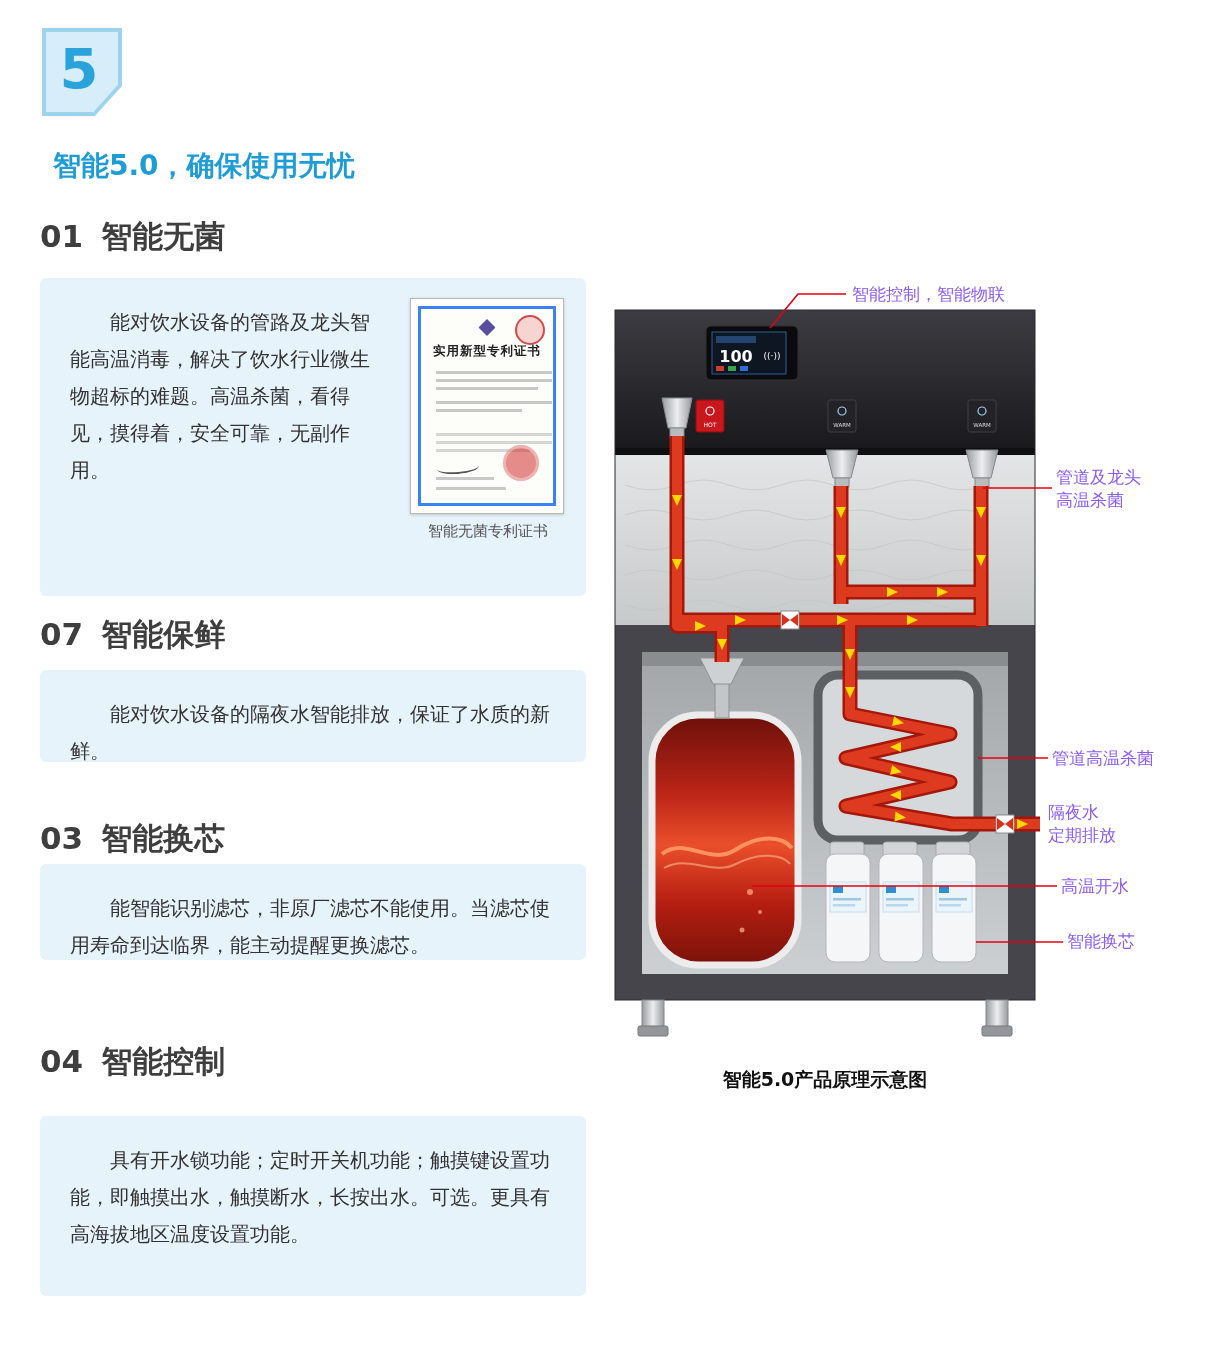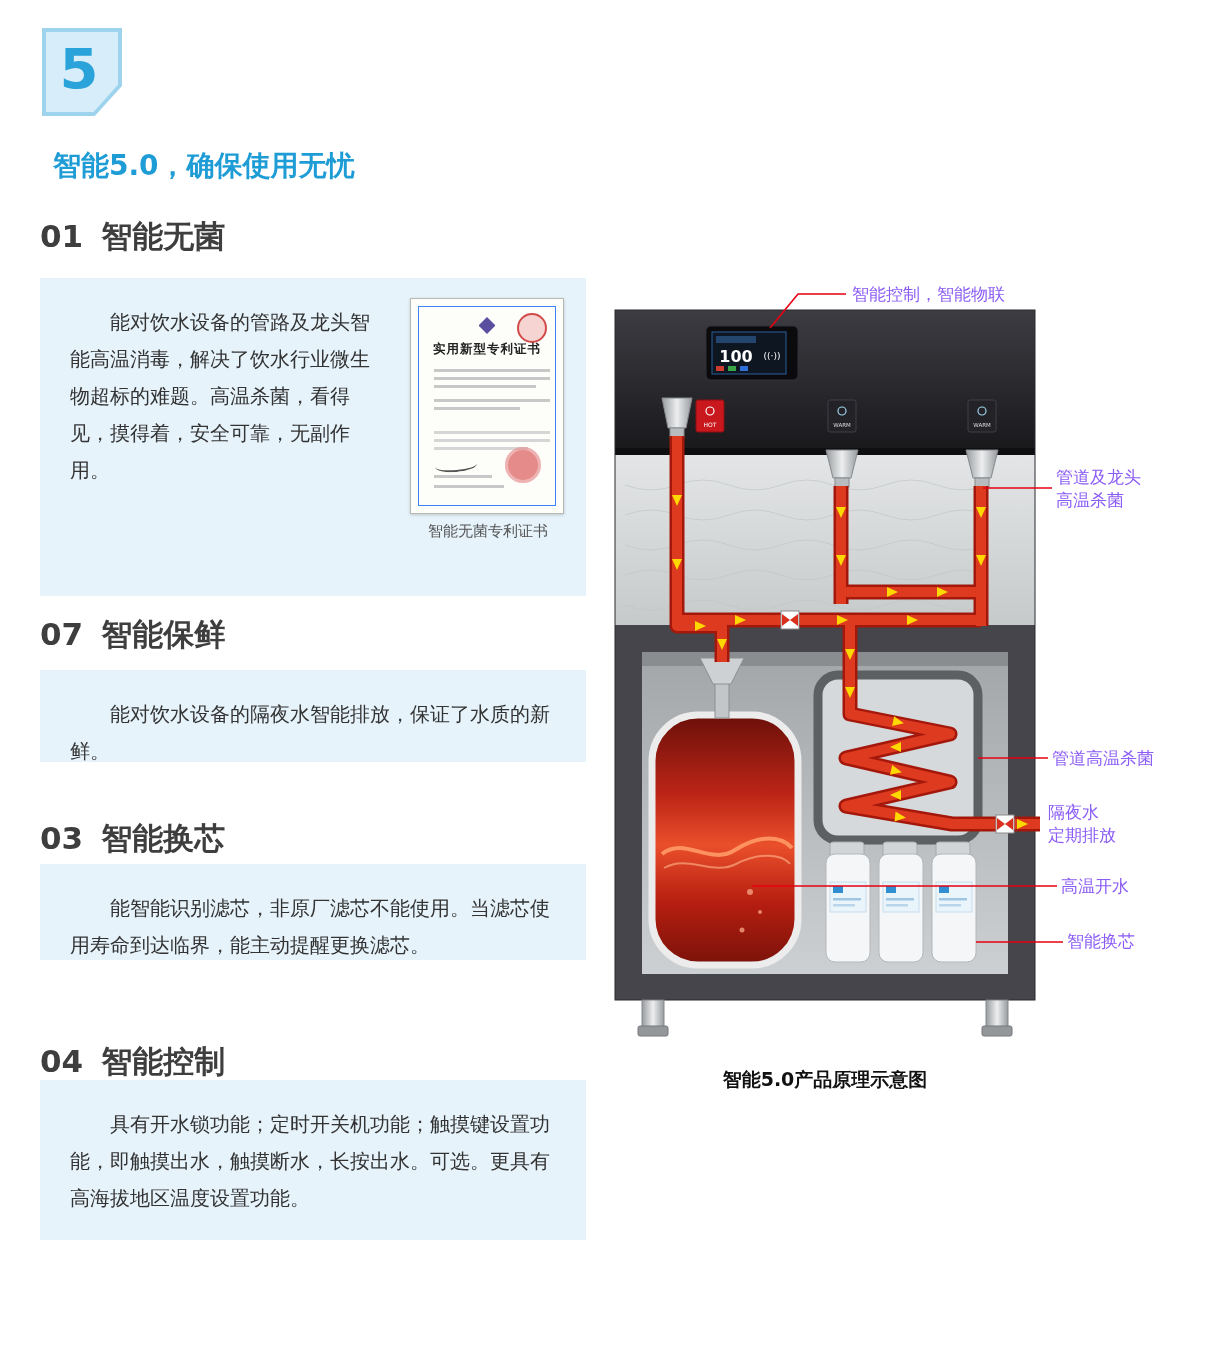--- a/index.html
+++ b/index.html
@@ -17,32 +17,32 @@
   .badge-num{font-size:56px;font-weight:bold;color:#2aa3da;line-height:1;transform:translate(-3px,-3px);}
 
   .main-title{position:absolute;left:40px;top:134px;margin:13px;font-size:28px;font-weight:600;color:#1e9cd6;}
 
   
   .sec-head{position:absolute;left:40px;font-size:31px;font-weight:700;color:#3e3e3e;}
   #sec1{top:216px}#sec2{top:614px}#sec3{top:818px}#sec4{top:1041px}
   .sec-num{margin-right:18px;}
 
   
-  .fbox{position:absolute;left:40px;width:546px;background:#e6f3fb;border-radius:0;
+  .fbox{position:absolute;left:40px;width:546px;background:#e6f3fb;border-radius:6px;
         box-sizing:border-box;padding:26px 30px;}
   #box1{top:278px;height:318px;padding-right:198px;}
   #box2{top:670px;height:92px;}
   #box3{top:864px;height:96px;}
-  #box4{top:1080px;height:160px;}
+  #box4{top:1116px;height:180px;}
   .fbox p{margin:0;font-size:20px;line-height:1.85;color:#333;text-indent:2em;}
 
   
   .cert-card{position:absolute;right:22px;top:20px;width:152px;height:214px;background:#fdfdfa;
              border:1px solid #b9b9b2;box-shadow:0 1px 3px rgba(0,0,0,.18);}
-  .cert-inner{position:absolute;inset:7px;border:1px solid #3b82f6;}
+  .cert-inner{position:absolute;inset:7px;border:3px solid #3b82f6;}
   .cert-logo{position:absolute;top:10px;left:50%;transform:translateX(-50%);width:17px;height:17px;
              background:#5a4ea0;clip-path:polygon(50% 0,100% 50%,50% 100%,0 50%);}
   .cert-seal-top{position:absolute;top:6px;right:8px;width:26px;height:26px;border-radius:50%;
              border:2px solid rgba(200,40,40,.8);background:rgba(225,70,70,.22);}
   .cert-title{position:absolute;top:34px;width:100%;text-align:center;font-size:12.5px;
              font-weight:bold;color:#222;letter-spacing:1px;}
   .cl{position:absolute;left:15px;height:3px;background:#c8c8c8;}
   .cl1{top:62px;width:116px}.cl2{top:70px;width:116px}.cl3{top:78px;width:102px}
   .cl4{top:92px;width:116px}.cl5{top:100px;width:86px}
   .cl6{top:124px;width:116px;background:#d6d6d6}.cl7{top:132px;width:116px;background:#d6d6d6}

